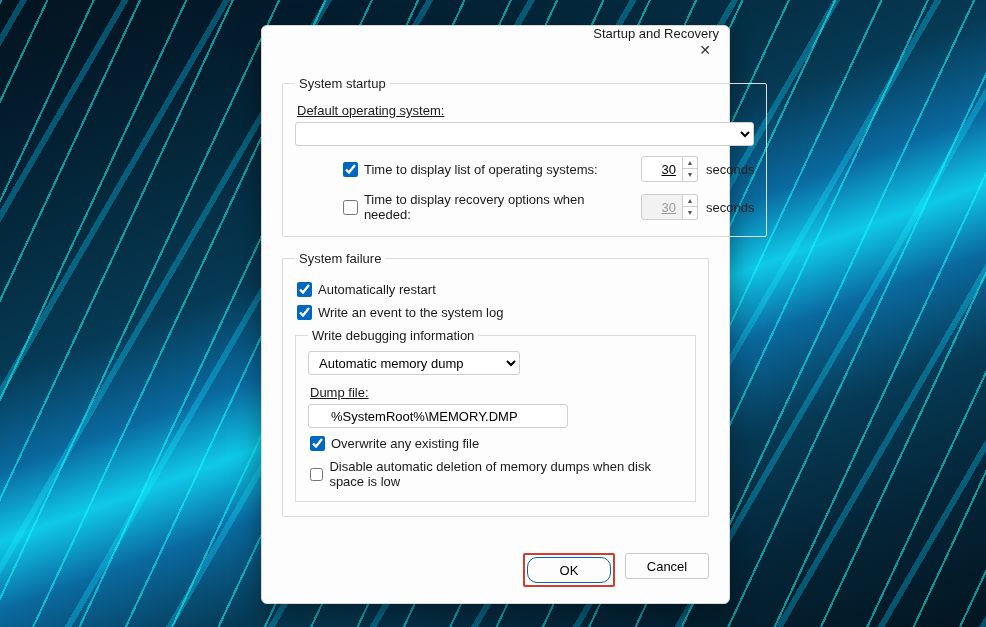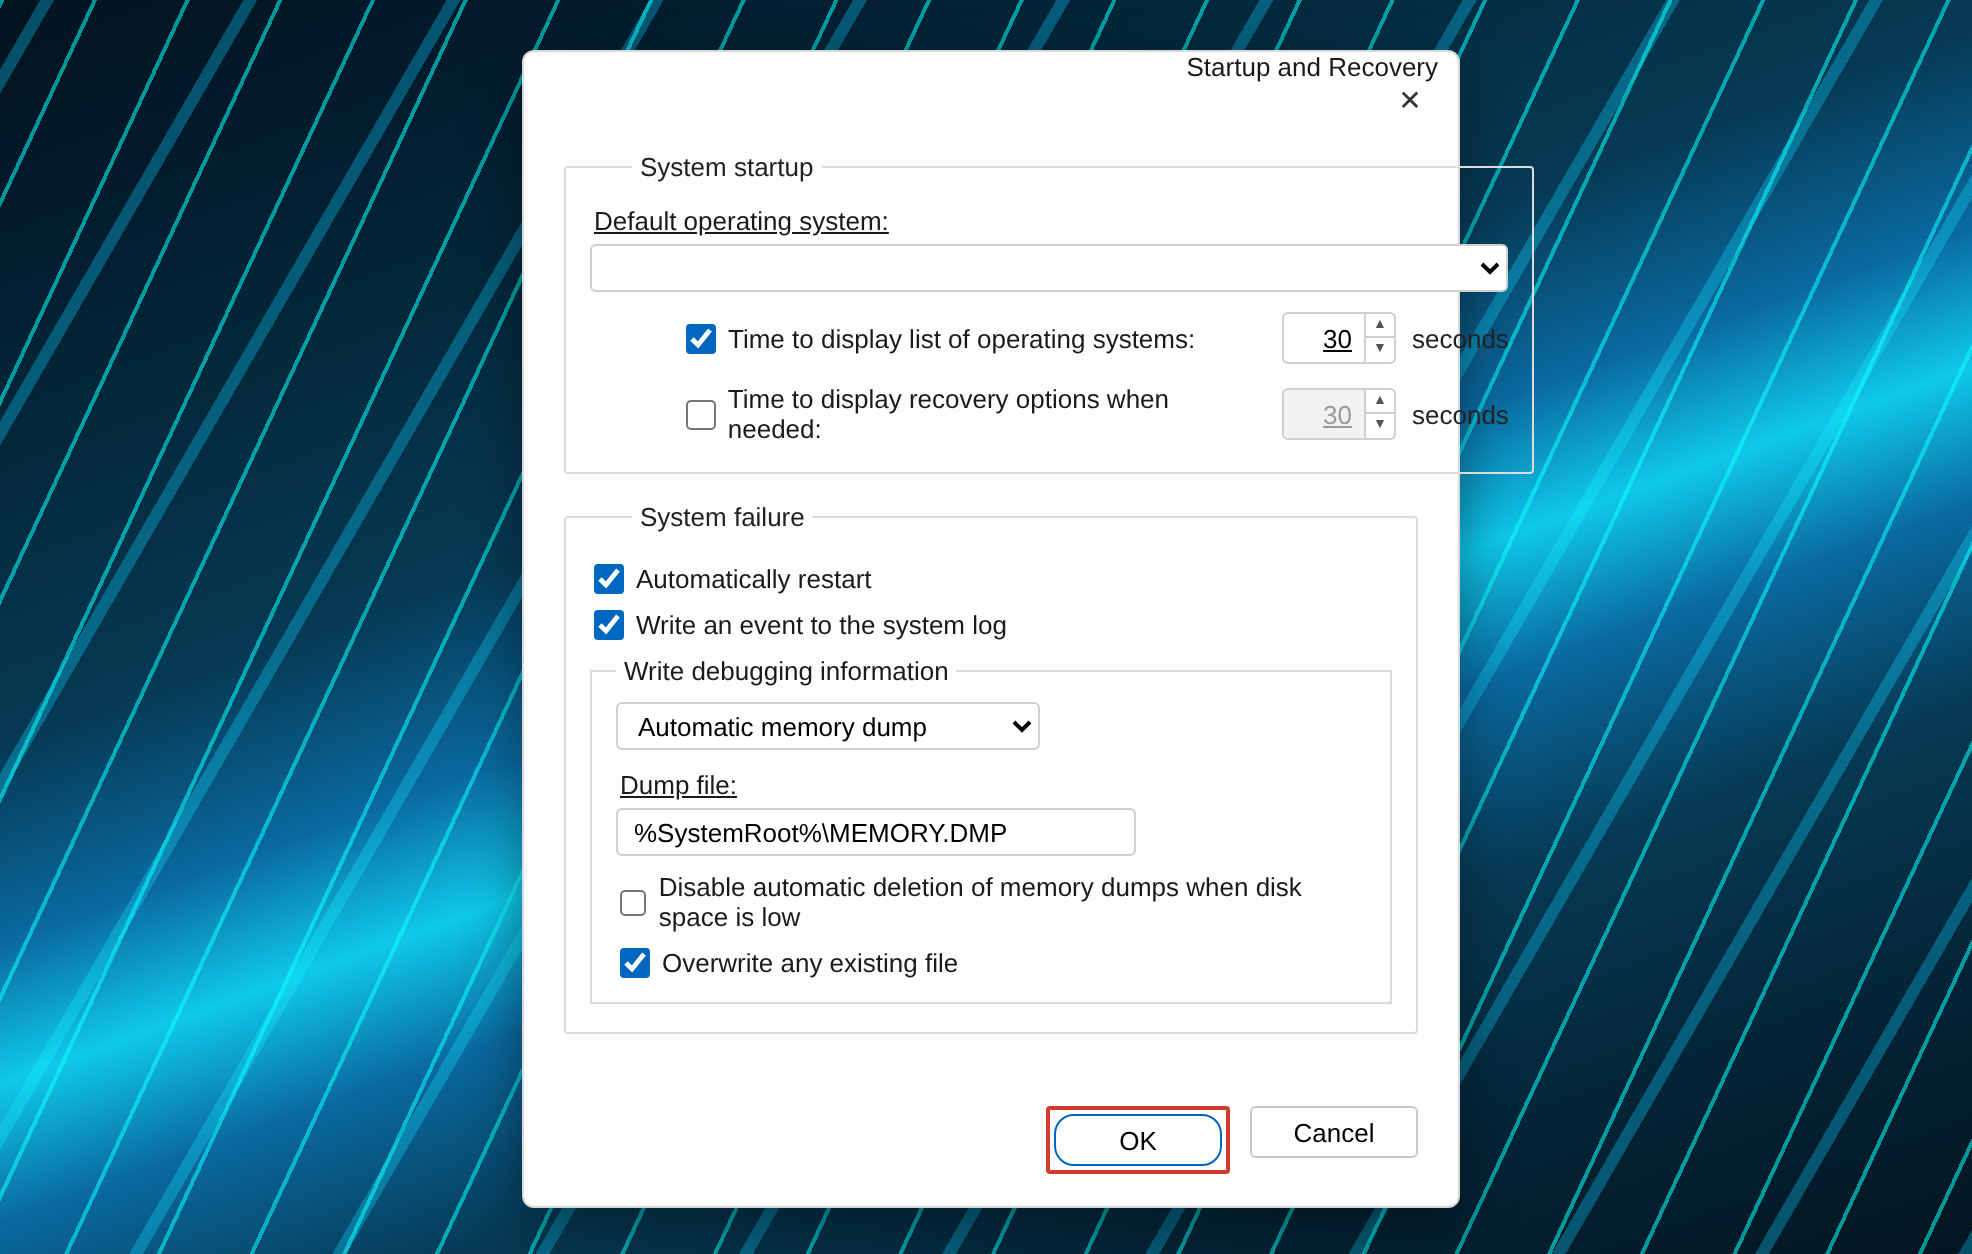--- a/index.html
+++ b/index.html
@@ -66,21 +66,20 @@
     border: 1px solid #dcdcdc;
     border-radius: 2px;
     margin: 10px 0 14px 0;
     padding: 8px 12px 14px 12px;
     position: relative;
   }
   fieldset.group > legend {
     padding: 0 4px;
     font-size: 13px;
     color: #222;
-    margin-left: 21px;
   }
   fieldset.inner {
     border: 1px solid #dcdcdc;
     margin: 8px 0 0 0;
     padding: 8px 12px 12px 12px;
   }
   fieldset.inner > legend {
     padding: 0 4px;
     font-size: 13px;
   }
@@ -91,21 +90,21 @@
     width: 100%;
     box-sizing: border-box;
     height: 24px;
     border: 1px solid #cfcfcf;
     border-radius: 3px;
     background: #fff;
     font: inherit;
     padding: 0 6px;
   }
   select.half { width: 212px; height: 24px; border:1px solid #cfcfcf; border-radius:3px; background:#fff; font:inherit; padding:0 6px;}
-  input.half { width: 260px; height:24px; border:1px solid #cfcfcf; border-radius:3px; background:#fff; font:inherit; padding:0 8px; box-sizing:border-box;}
+  input.half { width: 260px; height:24px; border:1px solid #cfcfcf; border-radius:3px; background:#fff; font:inherit; padding:0 22px; box-sizing:border-box;}
 
   .timing-row {
     display: flex;
     align-items: center;
     gap: 8px;
     margin-top: 10px;
     margin-left: 48px;
   }
   .timing-row .chk-label { flex: 0 0 290px; display:flex; align-items:center; gap:6px; }
   .spin {
@@ -248,27 +247,27 @@
           <legend>Write debugging information</legend>
 
           <select class="half">
             <option>Automatic memory dump</option>
           </select>
 
           <span class="label" style="margin-top:10px;">Dump file:</span>
           <input class="half" type="text" value="%SystemRoot%\MEMORY.DMP" style="">
 
           <label class="chk-row">
+            <input type="checkbox" checked="" style="">
+            <span>Overwrite any existing file</span>
+          </label>
+
+          <label class="chk-row">
             <input type="checkbox" style="">
             <span>Disable automatic deletion of memory dumps when disk space is low</span>
-          </label>
-
-          <label class="chk-row">
-            <input type="checkbox" checked="" style="">
-            <span>Overwrite any existing file</span>
           </label>
         </fieldset>
       </fieldset>
 
     </div>
 
     <div class="btn-row">
       <span class="ok-wrap">
         <button class="btn primary">OK</button>
       </span>

